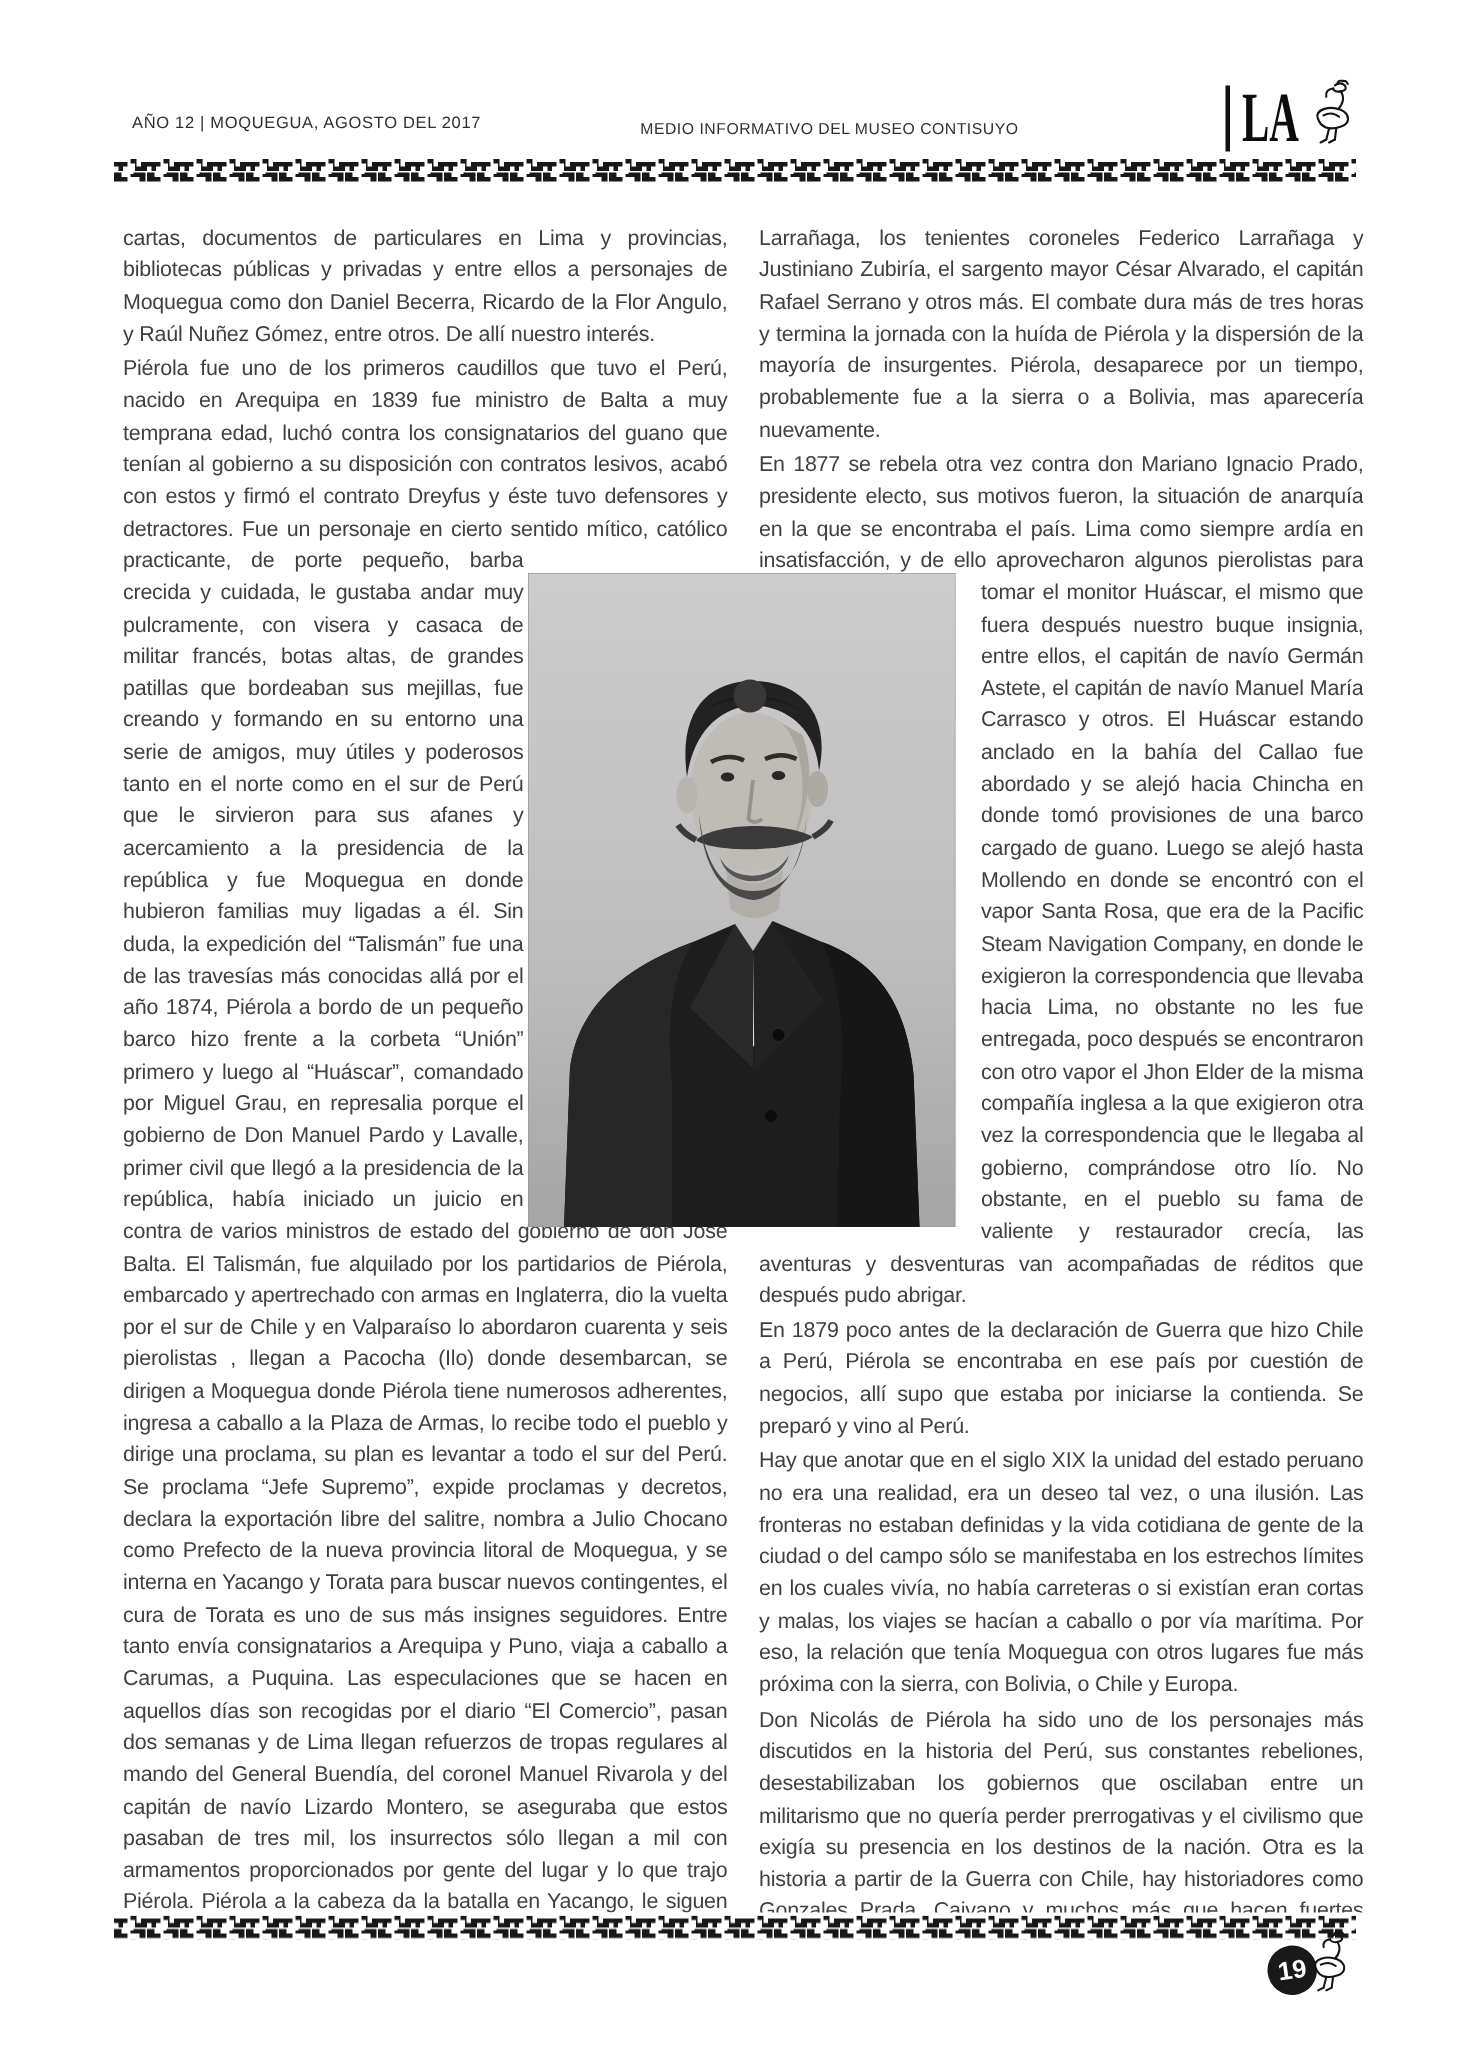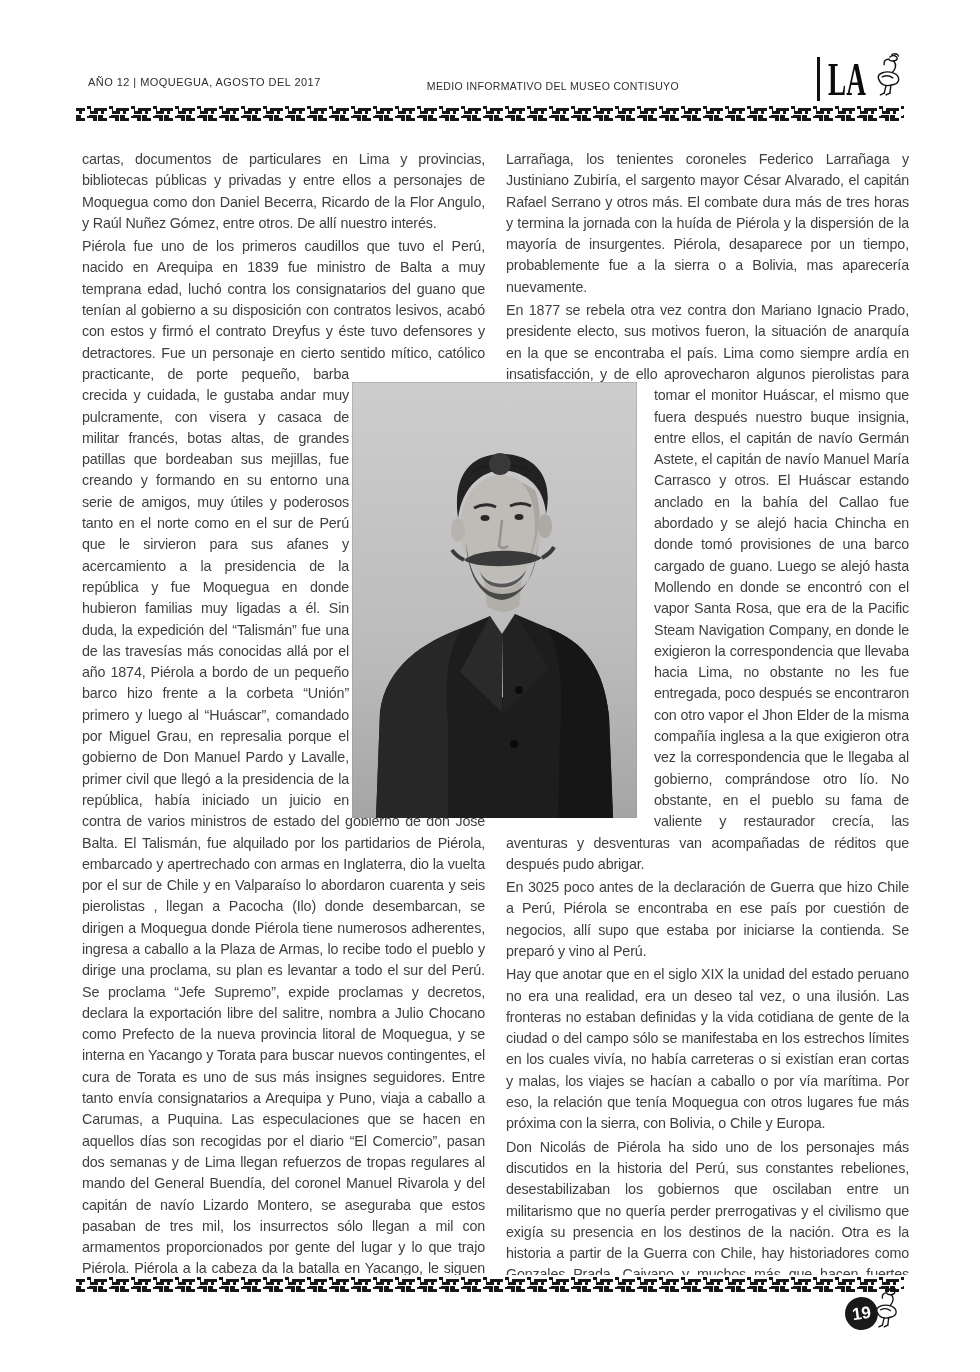--- a/index.html
+++ b/index.html
@@ -98,21 +98,21 @@
   </div>
 
   <main class="columns">
     <div class="col">
       <p><span>cartas, documentos de particulares en Lima y provincias, bibliotecas públicas y privadas y entre ellos a personajes de Moquegua como don Daniel Becerra, Ricardo de la Flor Angulo, y Raúl Nuñez Gómez, entre otros. De allí nuestro interés.</span></p>
       <p><span>Piérola fue uno de los primeros caudillos que tuvo el Perú, nacido en Arequipa en 1839 fue ministro de Balta a muy temprana edad, luchó contra los consignatarios del guano que tenían al gobierno a su disposición con contratos lesivos, acabó con estos y firmó el contrato Dreyfus y éste tuvo defensores y detractores. Fue un personaje en cierto sentido mítico, católico practicante, de porte pequeño, </span><span class="ph-gap-r"></span><span>barba crecida y cuidada, le gustaba andar muy pulcramente, con visera y casaca de militar francés, botas altas, de grandes patillas que bordeaban sus mejillas, fue creando y formando en su entorno una serie de amigos, muy útiles y poderosos tanto en el norte como en el sur de Perú que le sirvieron para sus afanes y acercamiento a la presidencia de la república y fue Moquegua en donde hubieron familias muy ligadas a él. Sin duda, la expedición del “Talismán” fue una de las travesías más conocidas allá por el año 1874, Piérola a bordo de un pequeño barco hizo frente a la corbeta “Unión” primero y luego al “Huáscar”, comandado por Miguel Grau, en represalia porque el gobierno de Don Manuel Pardo y Lavalle, primer civil que llegó a la presidencia de la república, había iniciado un juicio en contra de varios ministros de estado del gobierno de don José Balta. El Talismán, fue alquilado por los partidarios de Piérola, embarcado y apertrechado con armas en Inglaterra, dio la vuelta por el sur de Chile y en Valparaíso lo abordaron cuarenta y seis pierolistas , llegan a Pacocha (Ilo) donde desembarcan, se dirigen a Moquegua donde Piérola tiene numerosos adherentes, ingresa a caballo a la Plaza de Armas, lo recibe todo el pueblo y dirige una proclama, su plan es levantar a todo el sur del Perú. Se proclama “Jefe Supremo”, expide proclamas y decretos, declara la exportación libre del salitre, nombra a Julio Chocano como Prefecto de la nueva provincia litoral de Moquegua, y se interna en Yacango y Torata para buscar nuevos contingentes, el cura de Torata es uno de sus más insignes seguidores. Entre tanto envía consignatarios a Arequipa y Puno, viaja a caballo a Carumas, a Puquina. Las especulaciones que se hacen en aquellos días son recogidas por el diario “El Comercio”, pasan dos semanas y de Lima llegan refuerzos de tropas regulares al mando del General Buendía, del coronel Manuel Rivarola y del capitán de navío Lizardo Montero, se aseguraba que estos pasaban de tres mil, los insurrectos sólo llegan a mil con armamentos proporcionados por gente del lugar y lo que trajo Piérola. Piérola a la cabeza da la batalla en Yacango, le siguen el coronel Federico</span></p>
     </div>
     <div class="col">
       <p><span>Larrañaga, los tenientes coroneles Federico Larrañaga y Justiniano Zubiría, el sargento mayor César Alvarado, el capitán Rafael Serrano y otros más. El combate dura más de tres horas y termina la jornada con la huída de Piérola y la dispersión de la mayoría de insurgentes. Piérola, desaparece por un tiempo, probablemente fue a la sierra o a Bolivia, mas aparecería nuevamente.</span></p>
       <p><span>En 1877 se rebela otra vez contra don Mariano Ignacio Prado, presidente electo, sus motivos fueron, la situación de anarquía en la que se encontraba el país. Lima como siempre ardía en insatisfacción, y de ello aprovecharon algunos pierolistas para tomar el monitor Huáscar, el </span><span class="ph-gap-l"></span><span>mismo que fuera después nuestro buque insignia, entre ellos, el capitán de navío Germán Astete, el capitán de navío Manuel María Carrasco y otros. El Huáscar estando anclado en la bahía del Callao fue abordado y se alejó hacia Chincha en donde tomó provisiones de una barco cargado de guano. Luego se alejó hasta Mollendo en donde se encontró con el vapor Santa Rosa, que era de la Pacific Steam Navigation Company, en donde le exigieron la correspondencia que llevaba hacia Lima, no obstante no les fue entregada, poco después se encontraron con otro vapor el Jhon Elder de la misma compañía inglesa a la que exigieron otra vez la correspondencia que le llegaba al gobierno, comprándose otro lío. No obstante, en el pueblo su fama de valiente y restaurador crecía, las aventuras y desventuras van acompañadas de réditos que después pudo abrigar.</span></p>
-      <p><span>En 3025 poco antes de la declaración de Guerra que hizo Chile a Perú, Piérola se encontraba en ese país por cuestión de negocios, allí supo que estaba por iniciarse la contienda. Se preparó y vino al Perú.</span></p>
+      <p><span>En 1879 poco antes de la declaración de Guerra que hizo Chile a Perú, Piérola se encontraba en ese país por cuestión de negocios, allí supo que estaba por iniciarse la contienda. Se preparó y vino al Perú.</span></p>
       <p><span>Hay que anotar que en el siglo XIX la unidad del estado peruano no era una realidad, era un deseo tal vez, o una ilusión. Las fronteras no estaban definidas y la vida cotidiana de gente de la ciudad o del campo sólo se manifestaba en los estrechos límites en los cuales vivía, no había carreteras o si existían eran cortas y malas, los viajes se hacían a caballo o por vía marítima. Por eso, la relación que tenía Moquegua con otros lugares fue más próxima con la sierra, con Bolivia, o Chile y Europa.</span></p>
       <p><span>Don Nicolás de Piérola ha sido uno de los personajes más discutidos en la historia del Perú, sus constantes rebeliones, desestabilizaban los gobiernos que oscilaban entre un militarismo que no quería perder prerrogativas y el civilismo que exigía su presencia en los destinos de la nación. Otra es la historia a partir de la Guerra con Chile, hay historiadores como Gonzales Prada, Caivano y muchos más que hacen fuertes críticas a su actuación como presidente de la república, pero hay otros que lo defienden. Sólo el</span></p>
     </div>
   </main>
 
   <div class="photo">
     <svg viewBox="0 0 285 436" preserveAspectRatio="none">
       <defs>
         <linearGradient id="phbg" x1="0" y1="0" x2="0" y2="1">
           <stop offset="0" stop-color="#d4d4d4"></stop>

